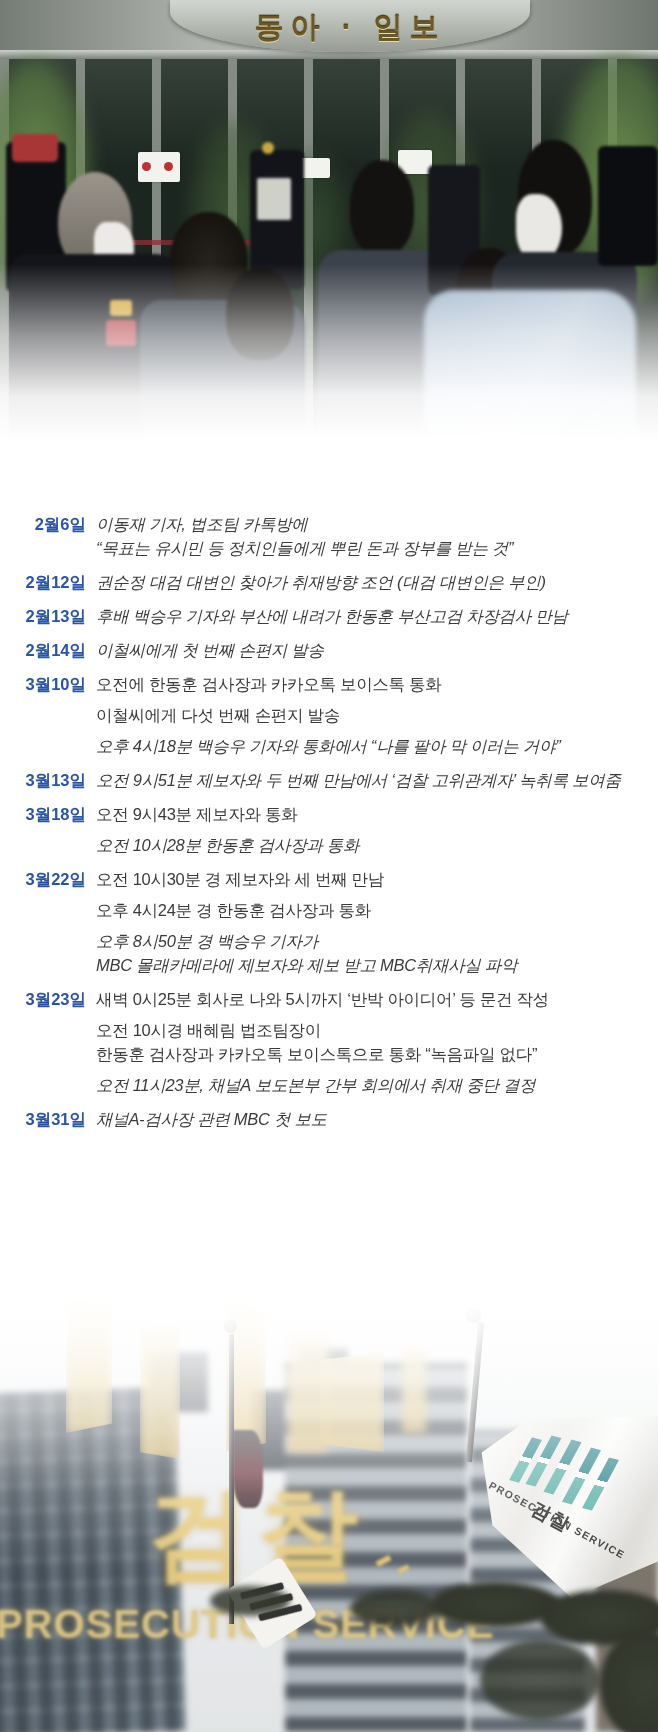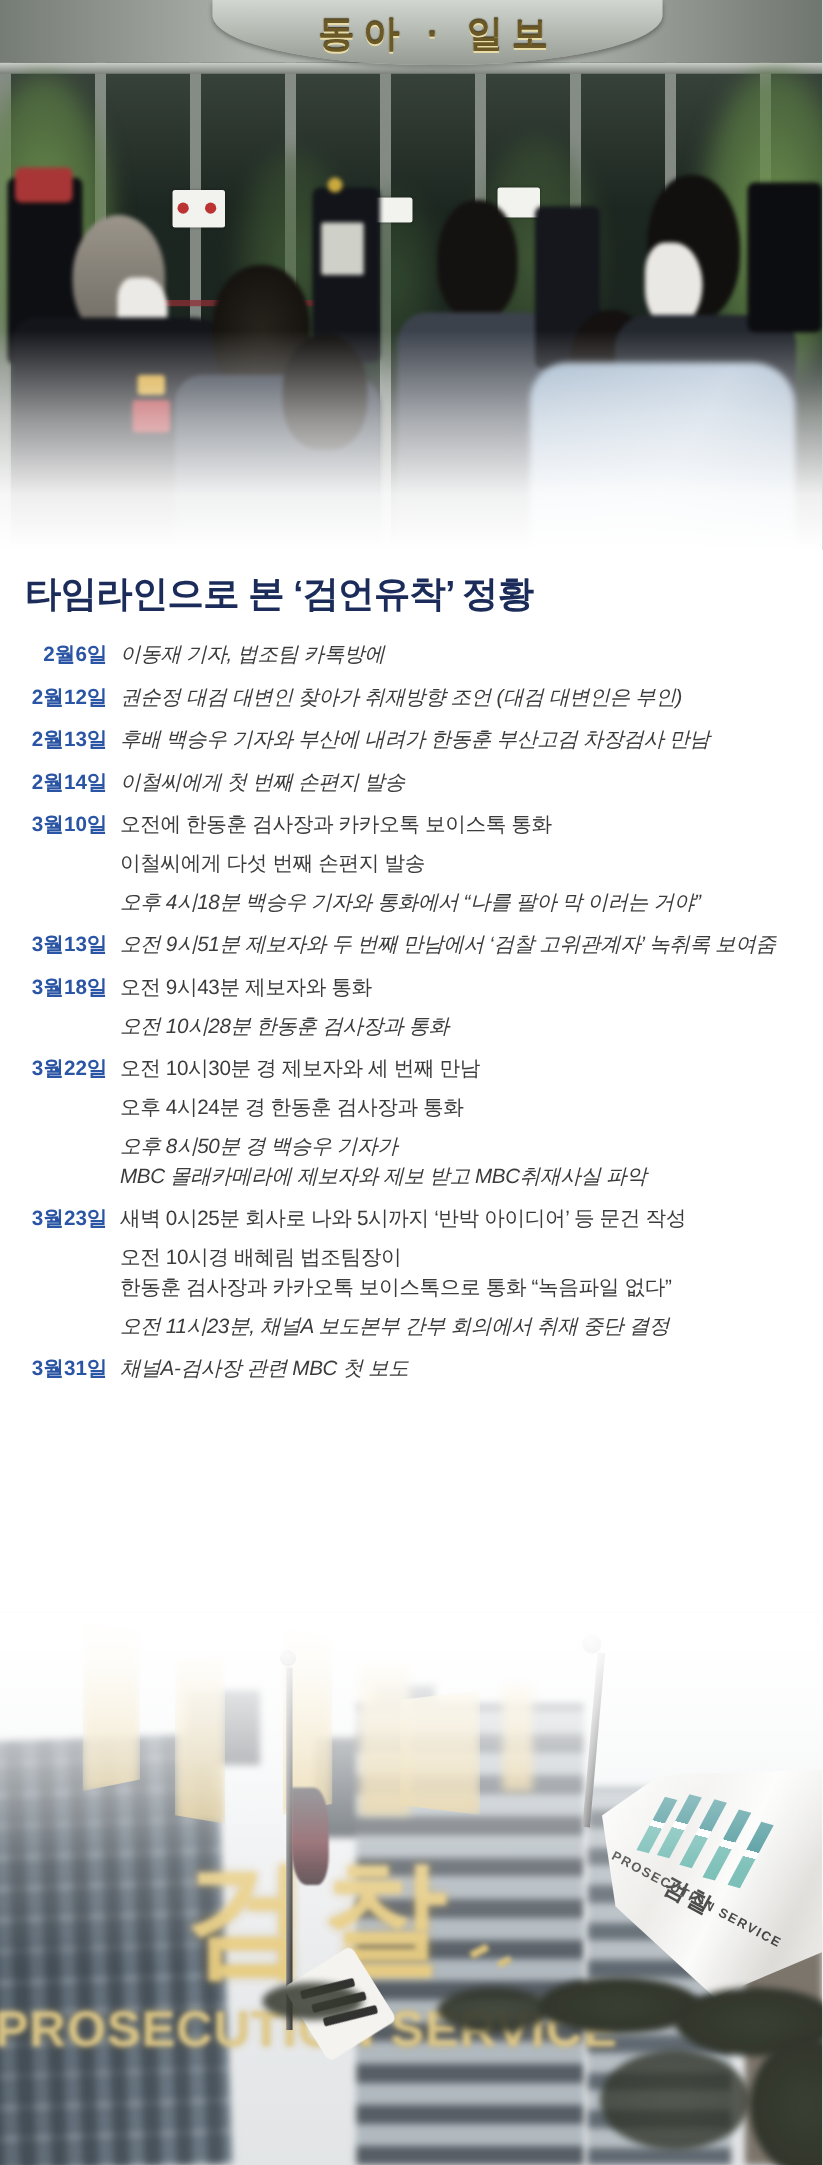--- a/index.html
+++ b/index.html
@@ -171,27 +171,27 @@
       <div class="head-mask-right"></div>
       <div class="mask-2"></div>
       <div class="body-right"></div>
       <div class="cam-right"></div>
       <div class="denim"></div>
     </div>
     <div class="fade-bottom"></div>
   </div>
 
   <div class="timeline">
-    <div class="tl-title">타임라인으로 본 ‘검언유착’ 정황</div>
     <div class="tl-list">
         <div class="tl-row">
           <div class="tl-date">2월6일</div>
           <div class="tl-items">
             <div class="tl-item">
               <div class="tl-line">이동재 기자, 법조팀 카톡방에</div>
+              <div class="tl-line">“목표는 유시민 등 정치인들에게 뿌린 돈과 장부를 받는 것”</div>
             </div>
           </div>
         </div>
         <div class="tl-row">
           <div class="tl-date">2월12일</div>
           <div class="tl-items">
             <div class="tl-item">
               <div class="tl-line">권순정 대검 대변인 찾아가 취재방향 조언 (대검 대변인은 부인)</div>
             </div>
           </div>

